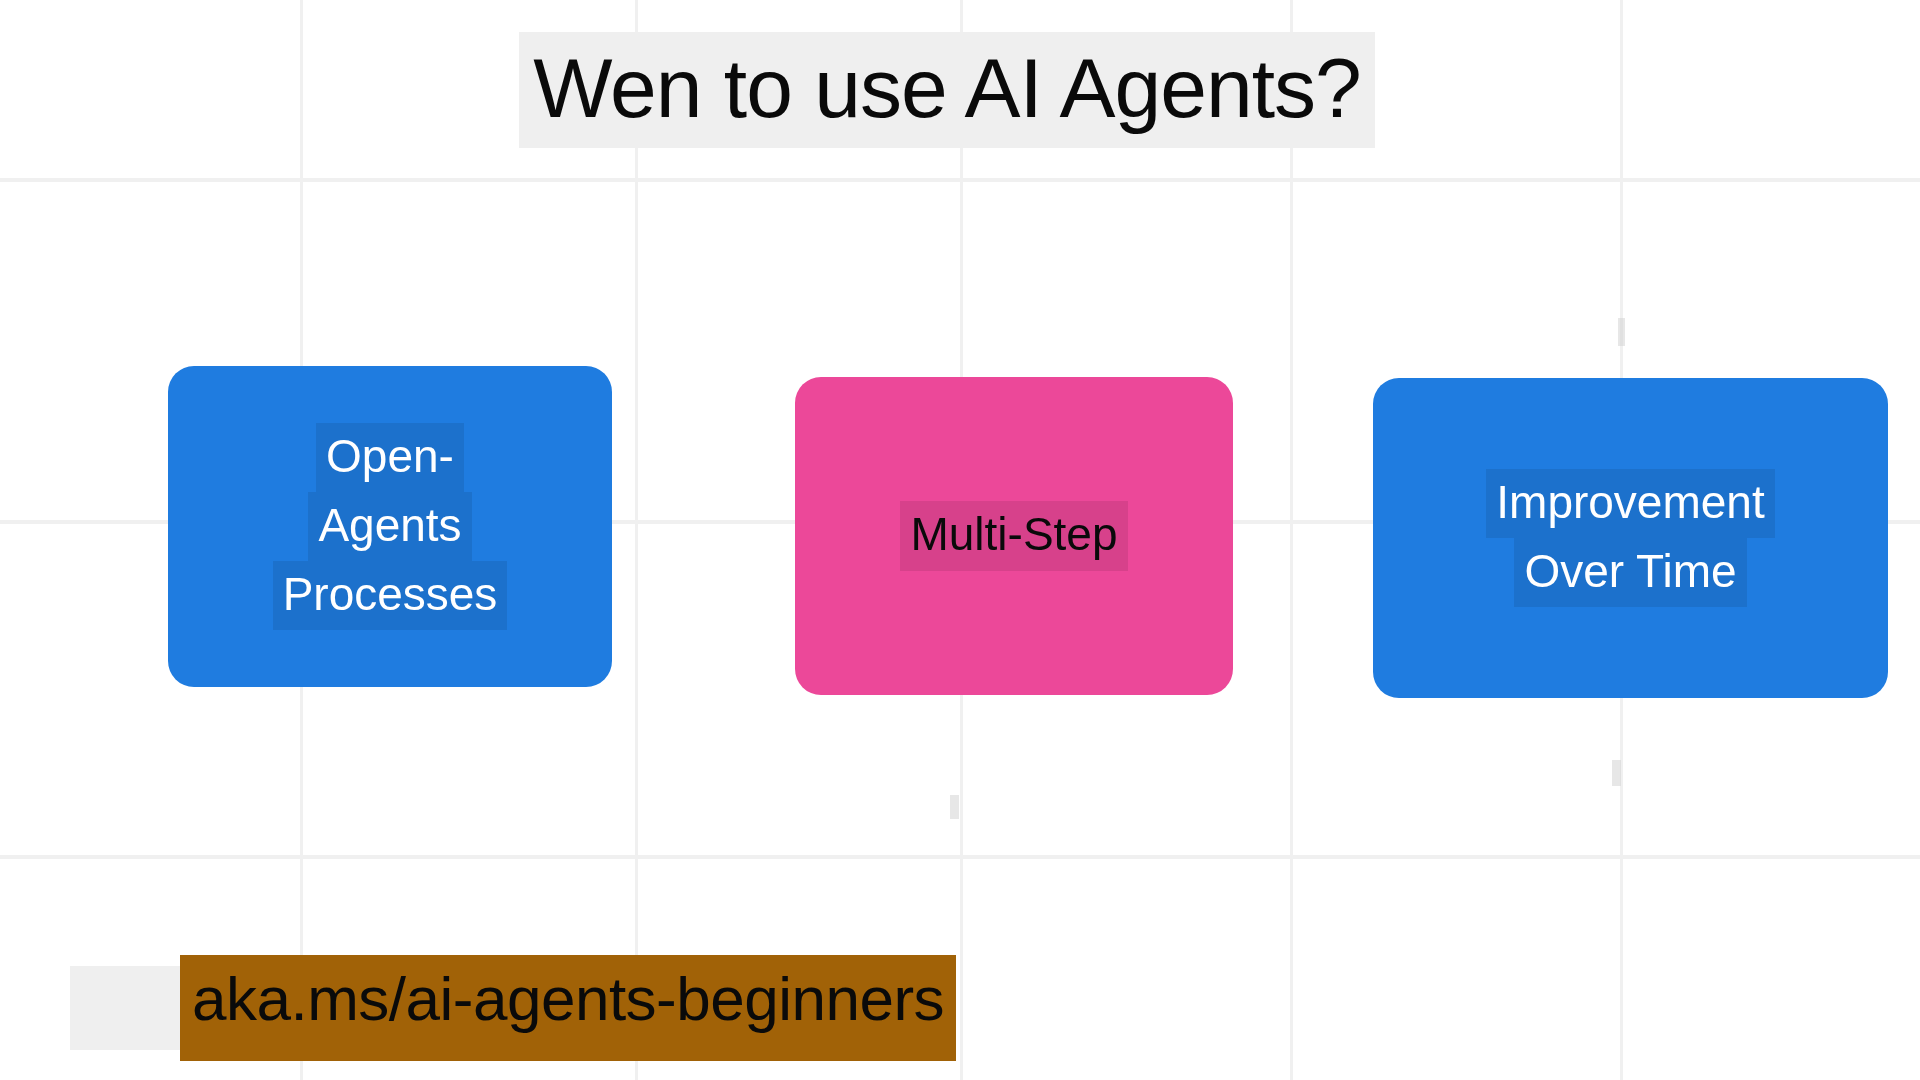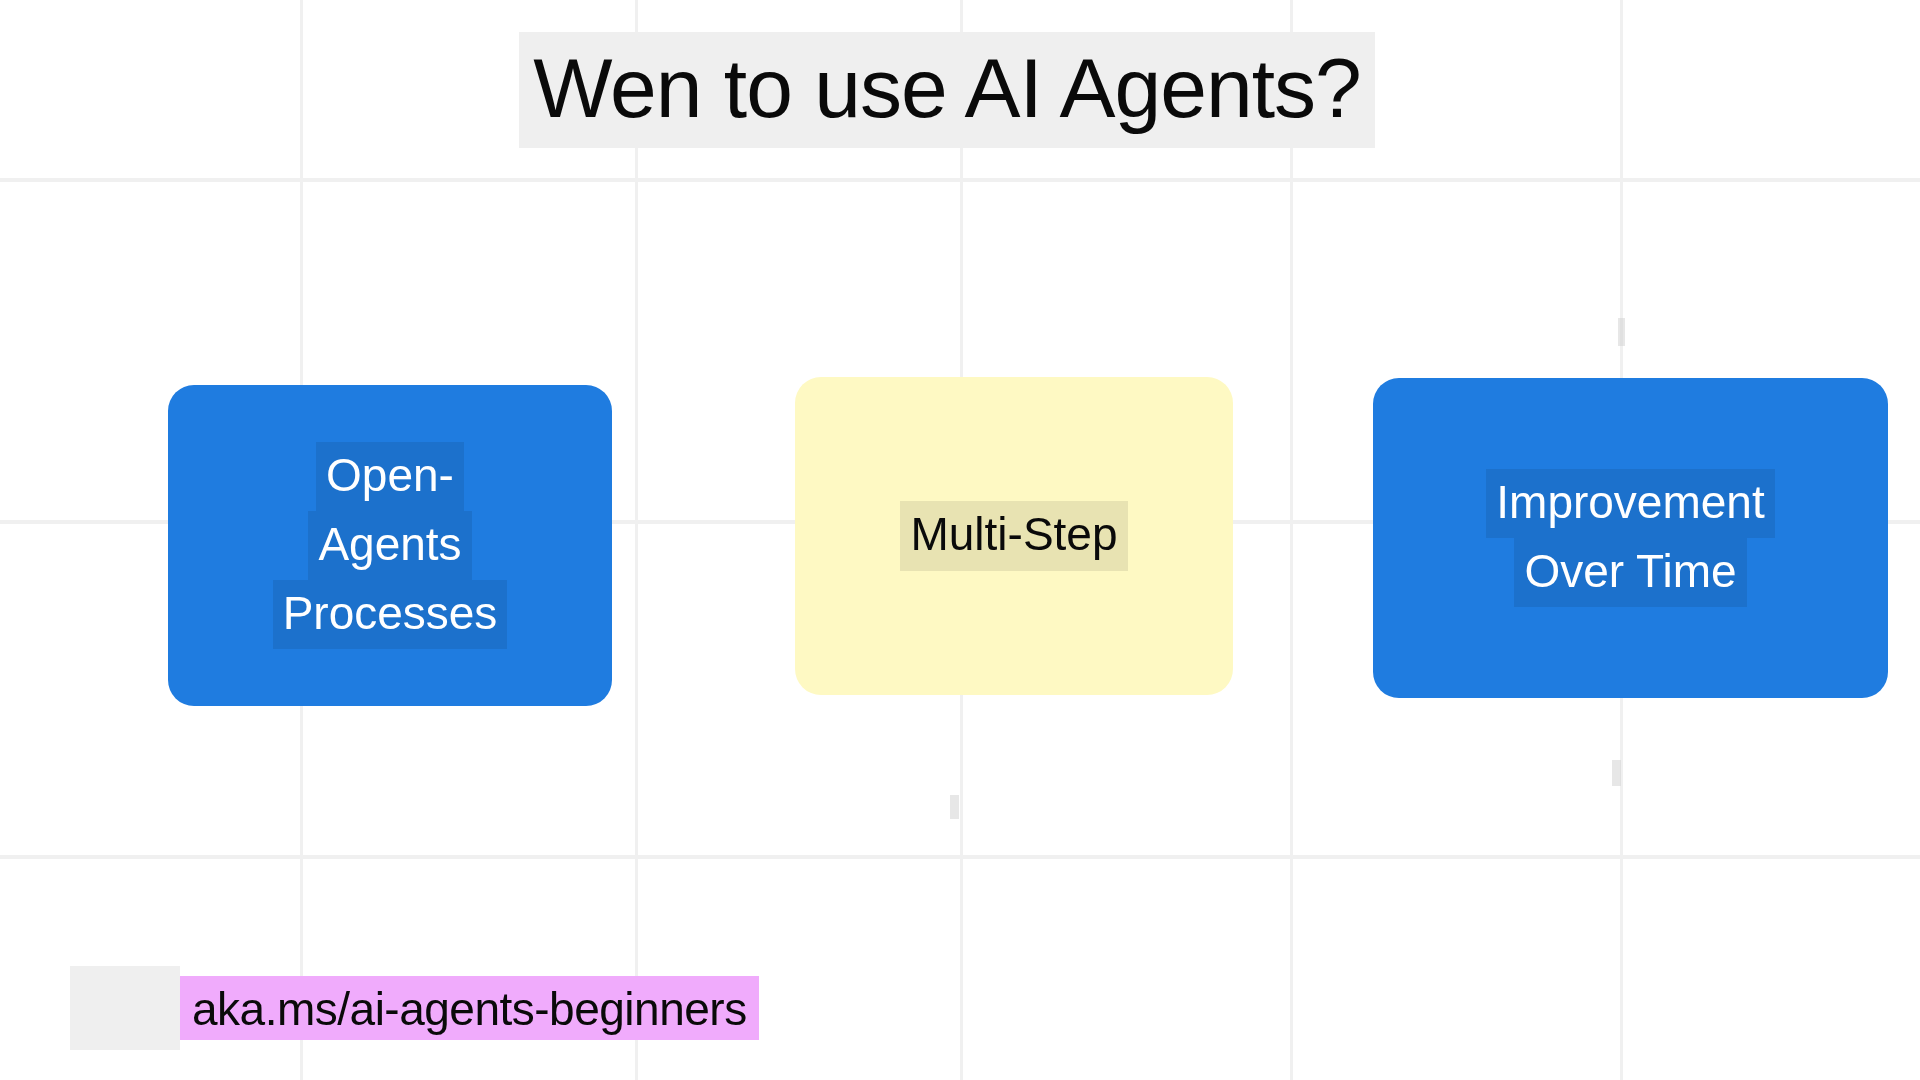--- a/index.html
+++ b/index.html
@@ -86,29 +86,29 @@
     padding: 1px 10px 3px 10px;
     white-space: nowrap;
   }
 
   .card.blue { background: #1f7ce0; }
   .card.blue .card-line {
     color: #ffffff;
     background: rgba(0, 0, 0, 0.085);
   }
 
-  .card.magenta { background: #fef9c3; }
+  .card.magenta { background: #ec4899; }
   .card.magenta .card-line {
     color: #0a0a0a;
     background: rgba(0, 0, 0, 0.085);
   }
 
   #card-open-ended {
     left: 168px;
-    top: 385px;
+    top: 366px;
     width: 444px;
     height: 321px;
   }
   #card-multi-step {
     left: 795px;
     top: 377px;
     width: 438px;
     height: 318px;
   }
   #card-improvement {
@@ -133,27 +133,27 @@
     position: absolute;
     left: 70px;
     top: 966px;
     width: 1225px;
     height: 84px;
     display: flex;
     align-items: center;
   }
   .footer-text {
     display: inline-block;
-    background: #f0abfc;
+    background: #a16207;
     color: #0a0a0a;
-    font-size: 46px;
+    font-size: 62px;
     font-weight: 400;
     letter-spacing: -0.5px;
     line-height: 1.32;
-    padding: 3px 12px 0 12px;
+    padding: 3px 12px 22px 12px;
     white-space: nowrap;
   }
   .footer-pad-left {
     display: inline-block;
     background: #efefef;
     width: 110px;
     height: 84px;
   }
 
   

